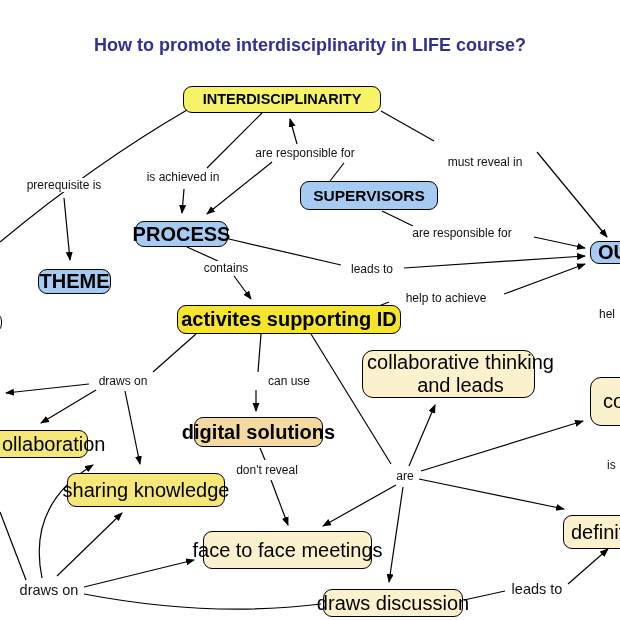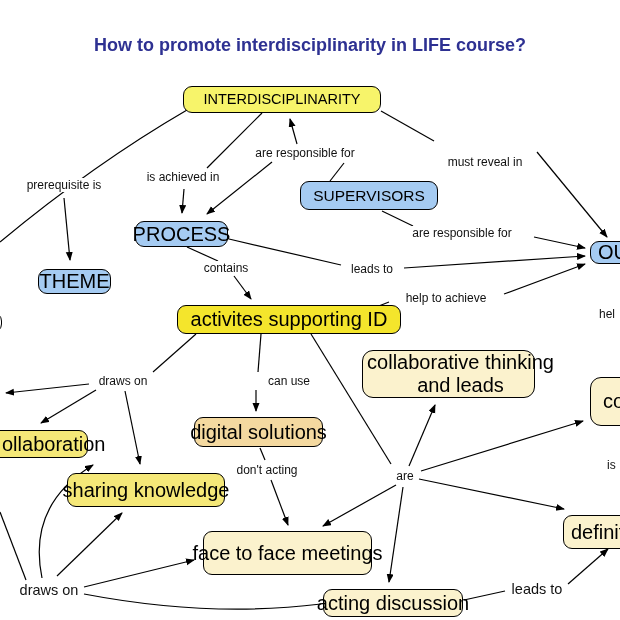--- a/index.html
+++ b/index.html
@@ -10,21 +10,21 @@
   #stage svg{position:absolute;left:0;top:0;z-index:1;}
   .title{
     position:absolute;left:0;right:0;top:35px;text-align:center;
     font-size:18px;font-weight:bold;color:var(--c-title,#2e3192);z-index:2;
   }
   .node{
     position:absolute;box-sizing:border-box;border:1.6px solid #000;border-radius:9px;
     display:flex;align-items:center;justify-content:center;
     font-size:20px;white-space:nowrap;z-index:2;line-height:1.15;
   }
-  .node.bold{font-weight:normal;}
+  .node.bold{font-weight:bold;}
   .node.left{justify-content:flex-start;}
   .node.multiline{flex-direction:column;padding-left:24px;}
   .fill-bright{background:var(--c-bright,#f4e52c);}
   .fill-pale{background:var(--c-pale,#f7f46a);}
   .fill-mid{background:var(--c-mid,#f5e878);}
   .fill-blue{background:var(--c-blue,#a5cbf2);}
   .fill-cream{background:var(--c-cream,#fbf2cd);}
   .fill-tan{background:var(--c-tan,#f4d9a0);}
   .fill-white{background:#fff;}
   .lbl{
@@ -112,46 +112,46 @@
 
   <div class="node bold fill-blue left" style="left:590px;top:241px;width:50px;height:23px;padding-left:7px;">OU</div>
 
   <div class="node bold fill-bright" style="left:177px;top:305px;width:224px;height:29px;">activites supporting ID</div>
 
   <div class="node fill-cream multiline" style="left:362px;top:350px;width:173px;height:48px;border-radius:11px;">
     <span>collaborative thinking</span>
     <span>and leads</span>
   </div>
 
-  <div class="node fill-tan" style="left:194px;top:417px;width:129px;height:30px;">digital solutions</div>
+  <div class="node fill-tan" style="left:194px;top:417px;width:129px;height:30px;font-weight:bold;">digital solutions</div>
 
   <div class="node fill-mid left" style="left:-42px;top:430px;width:130px;height:28px;padding-left:43px;">ollaboration</div>
 
   <div class="node fill-mid" style="left:67px;top:473px;width:158px;height:34px;">sharing knowledge</div>
 
-  <div class="node fill-cream" style="left:203px;top:531px;width:169px;height:44px;">face to face meetings</div>
+  <div class="node fill-cream" style="left:203px;top:531px;width:169px;height:38px;">face to face meetings</div>
 
-  <div class="node fill-cream" style="left:323px;top:589px;width:140px;height:28px;">acting discussion</div>
+  <div class="node fill-cream" style="left:323px;top:589px;width:140px;height:28px;">draws discussion</div>
 
   <div class="node fill-cream left" style="left:563px;top:515px;width:77px;height:34px;padding-left:7px;">definitio</div>
 
   <div class="node fill-cream left" style="left:590px;top:377px;width:50px;height:49px;padding-left:12px;border-radius:11px;">con</div>
 
   <div class="node fill-white" style="left:-26px;top:312px;width:28px;height:21px;"></div>
 
   <div class="lbl" style="left:305px;top:153px;">are responsible for</div>
   <div class="lbl" style="left:485px;top:162px;">must reveal in</div>
   <div class="lbl" style="left:183px;top:177px;">is achieved in</div>
   <div class="lbl" style="left:64px;top:185px;">prerequisite is</div>
   <div class="lbl" style="left:462px;top:233px;">are responsible for</div>
   <div class="lbl" style="left:226px;top:268px;">contains</div>
   <div class="lbl" style="left:372px;top:269px;">leads to</div>
   <div class="lbl" style="left:446px;top:298px;">help to achieve</div>
   <div class="lbl raw" style="left:597px;top:307px;">hel</div>
   <div class="lbl" style="left:123px;top:381px;">draws on</div>
   <div class="lbl" style="left:264px;top:381px;margin-left:25px;">can use</div>
-  <div class="lbl" style="left:267px;top:470px;">don't acting</div>
+  <div class="lbl" style="left:267px;top:470px;">don't reveal</div>
   <div class="lbl" style="left:405px;top:476px;">are</div>
   <div class="lbl raw" style="left:605px;top:458px;">is</div>
   <div class="lbl" style="left:49px;top:590px;font-size:14.5px;">draws on</div>
   <div class="lbl" style="left:537px;top:589px;font-size:14.5px;">leads to</div>
 
 </div>
 
 </body></html>

